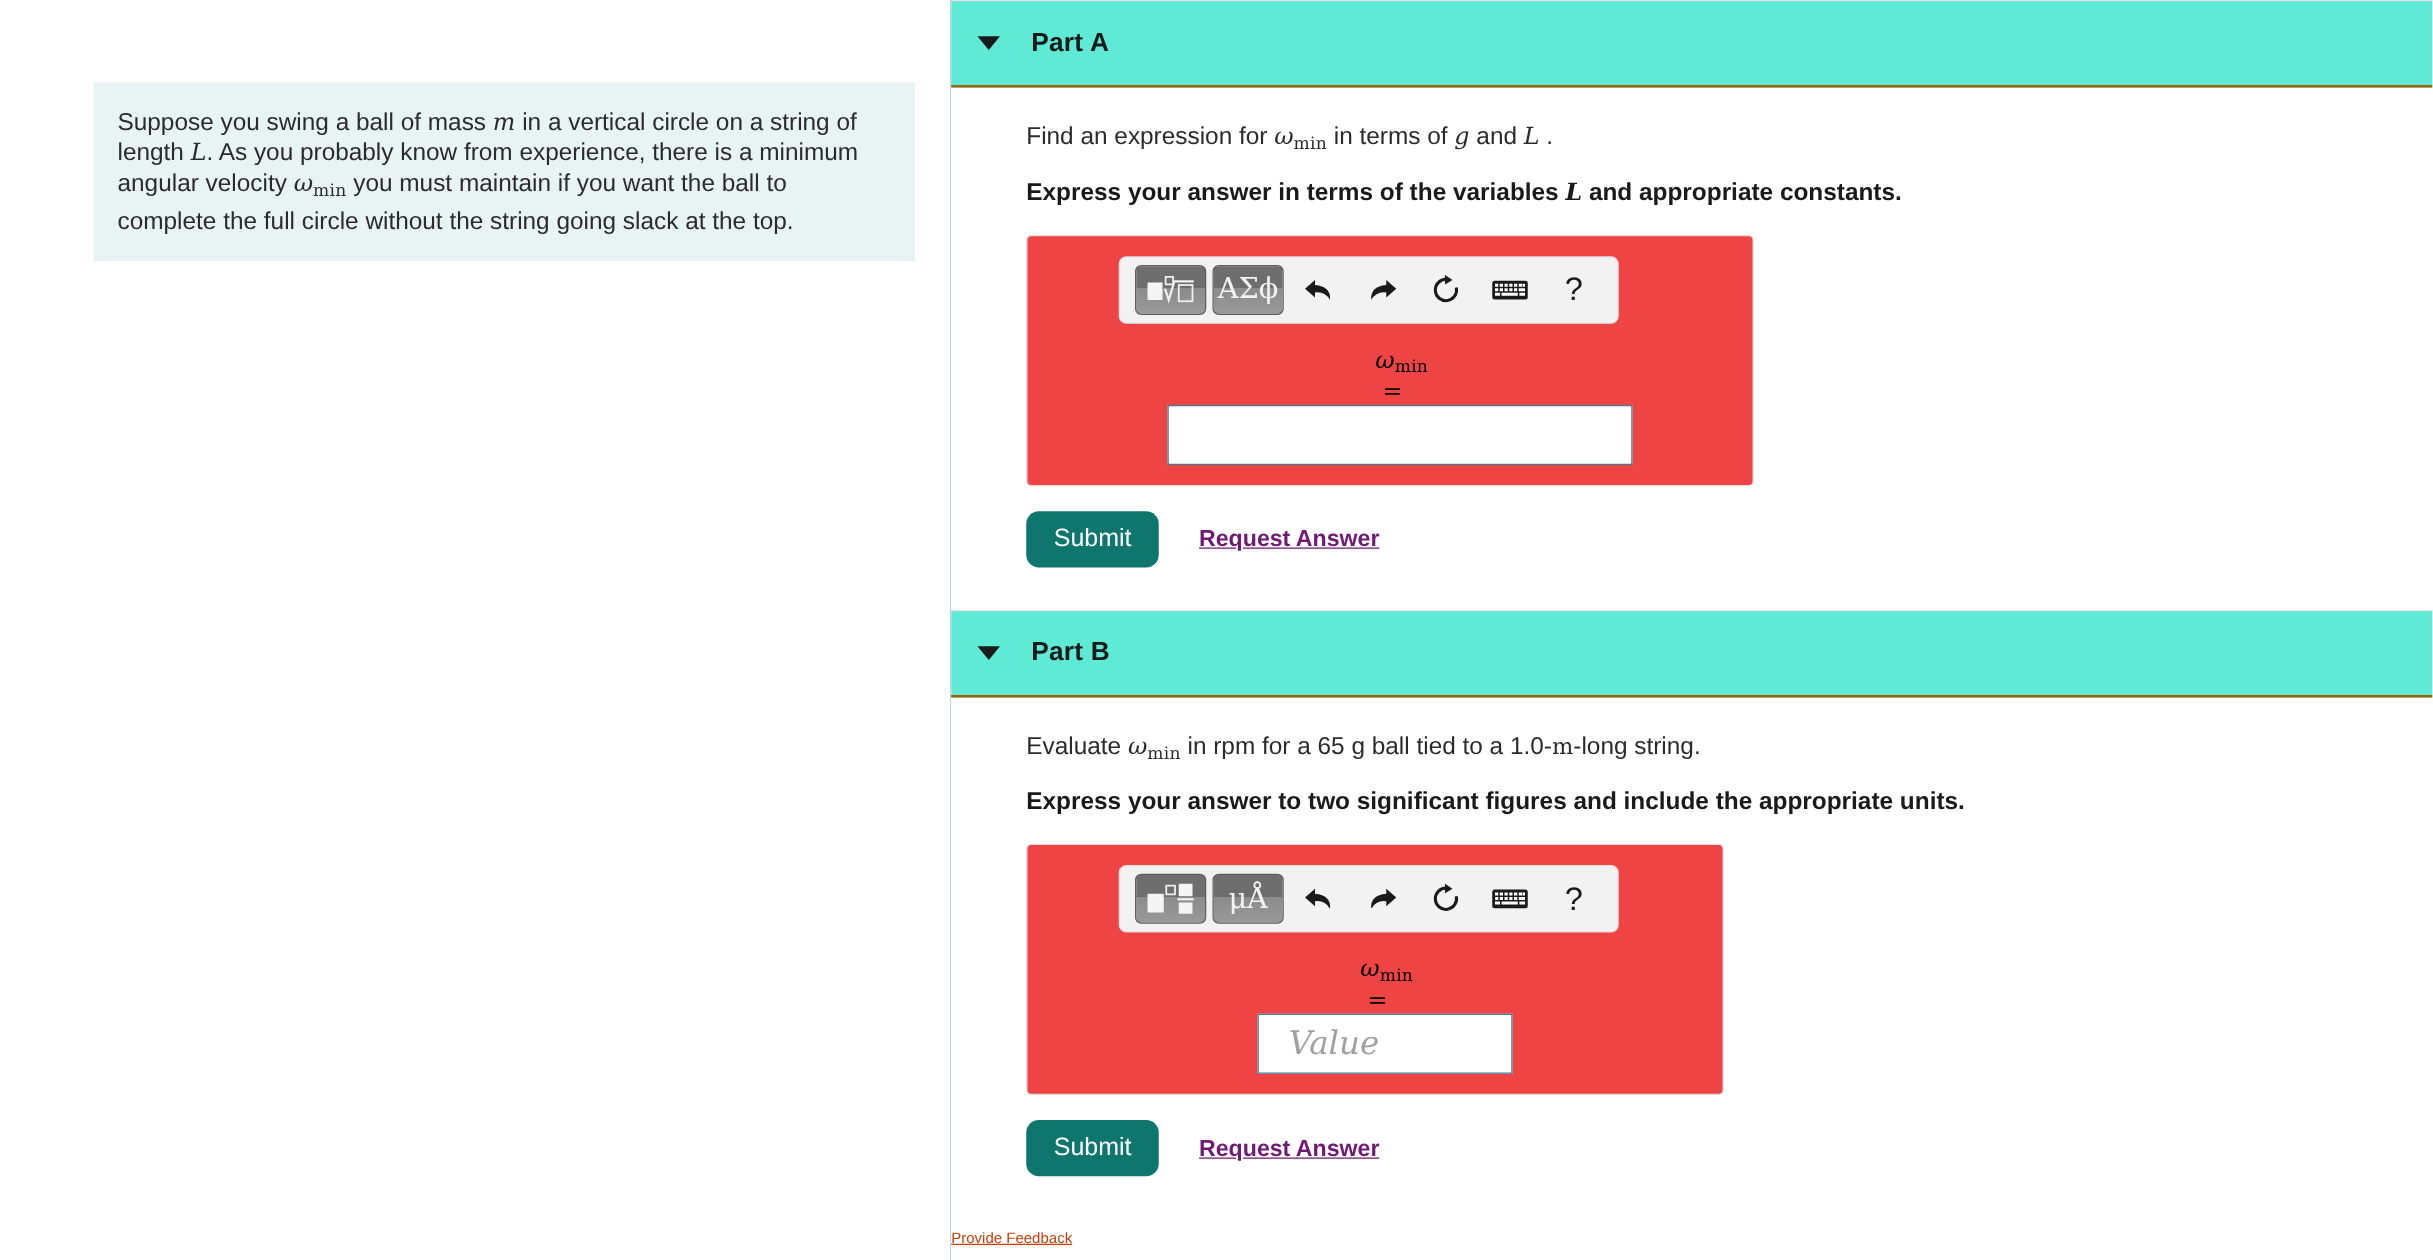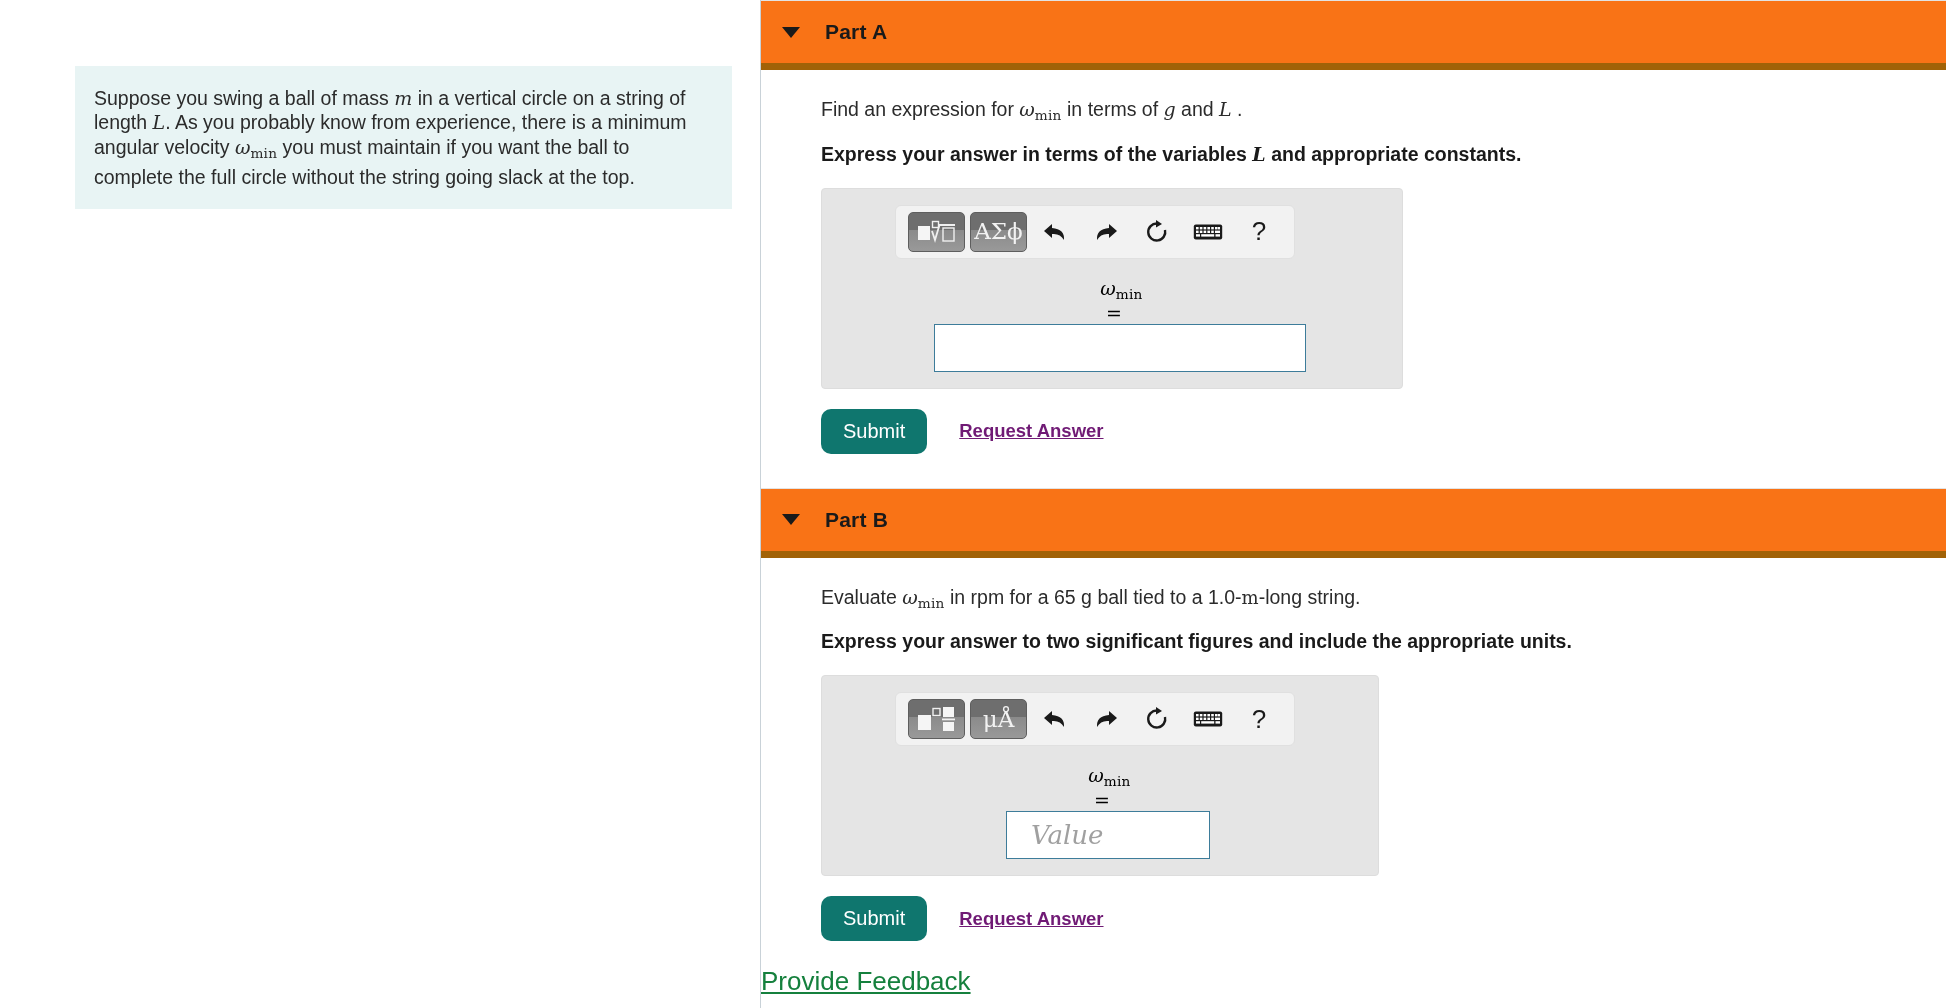--- a/index.html
+++ b/index.html
@@ -38,23 +38,23 @@
 
   
   .right-col {
     flex: 1 1 auto;
     height: 1008px;
     position: relative;
     background: #ffffff;
   }
 
   .part-header {
-    background: #f97316;
+    background: #5eead4;
     border-top: 1px solid #e3e3e3;
-    border-bottom: 7px solid #a16207;
+    border-bottom: 2px solid #a16207;
     height: 70px;
     display: flex;
     align-items: center;
     padding-left: 21px;
     width: 100%;
   }
   .caret {
     width: 0; height: 0;
     border-left: 9px solid transparent;
     border-right: 9px solid transparent;
@@ -102,21 +102,21 @@
     font-size: 0.72em;
     vertical-align: -0.28em;
     letter-spacing: 0.2px;
   }
 
   
   .answer-box {
     margin-top: 21px;
     border: 1px solid #ddd;
     border-radius: 4px;
-    background: #e5e5e5;
+    background: #ef4444;
     display: inline-block;
     padding: 0 0 16px 0;
   }
   .answer-box.partA { width: 582px; }
   .answer-box.partB { width: 558px; }
 
   .toolbar {
     margin: 16px 0 0 73px;
     background: #f2f2f2;
     border: 1px solid #e0e0e0;
@@ -199,22 +199,22 @@
     color: #701a75;
     font-size: 18.5px;
     font-weight: bold;
     text-decoration: underline;
     cursor: pointer;
   }
   .feedback-link {
     position: absolute;
     left: 0px;
     bottom: 11px;
-    color: #15803d;
-    font-size: 26px;
+    color: #c2410c;
+    font-size: 12px;
     text-decoration: underline;
     cursor: pointer;
   }
 </style>
 </head>
 <body>
 
 <div class="page">
 
   <div class="left-col">

